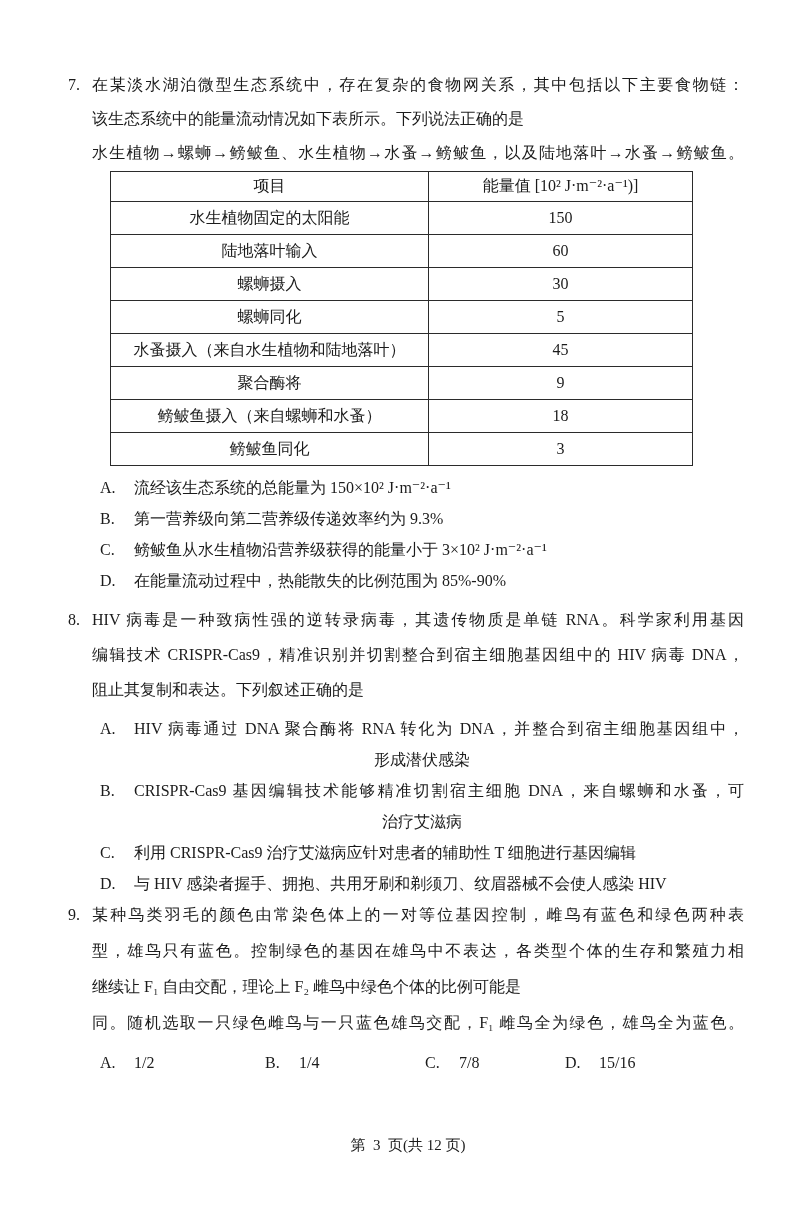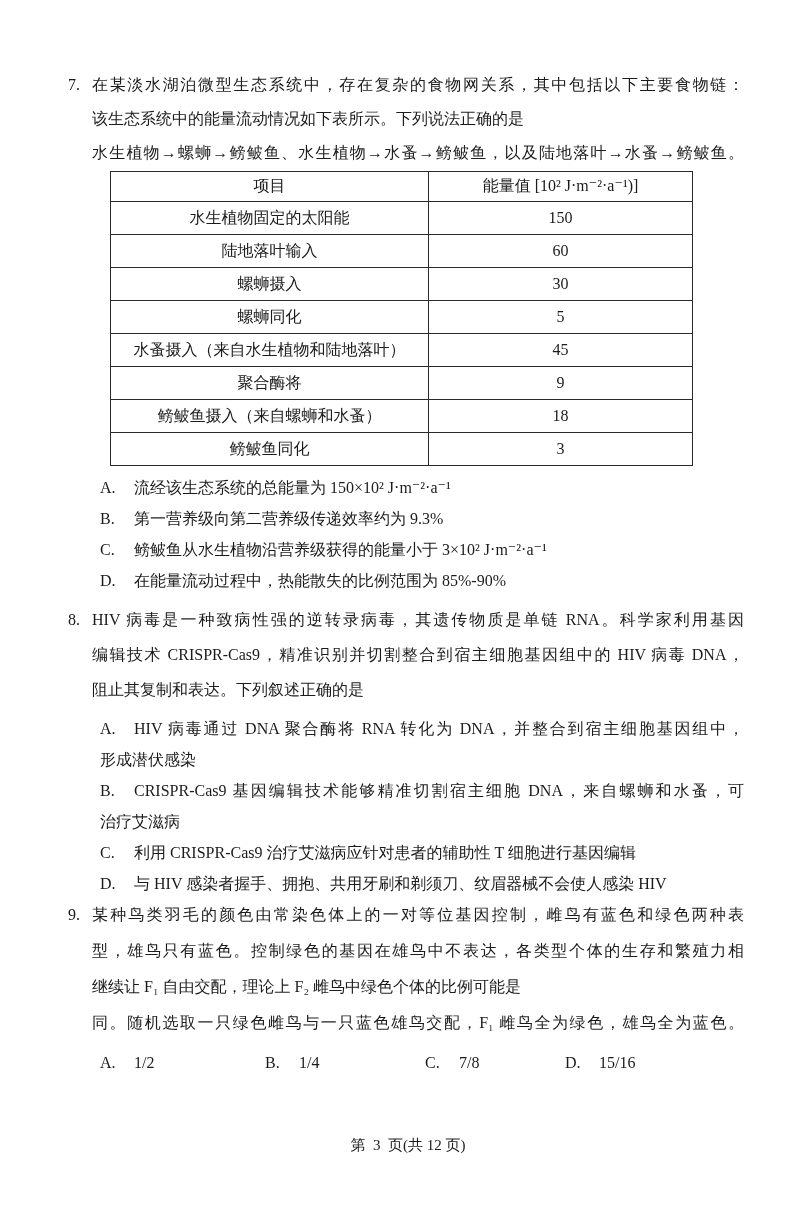--- a/index.html
+++ b/index.html
@@ -41,21 +41,21 @@
   }
   table.energy th { height:30px; }
   table.energy td { height:33px; }
   .col-item { width:318px; }
   .col-val  { width:264px; }
   .opts { padding-left:8px; margin-top:6px; }
   .opt-line { display:flex; line-height:31px; }
   .opt-label { flex:none; width:34px; }
   .opt-text { flex:1 1 auto; }
   .opt-text.jline { text-align:justify; text-align-last:justify; }
-  .opt-cont { line-height:31px; }
+  .opt-cont { line-height:31px;text-align:center; }
   .q9opts { display:flex; padding-left:8px; margin-top:5px; line-height:34px; }
   .q9opt { display:flex; }
   .q9opt .opt-label { width:34px; }
   .q9opt.w1 { width:165px; }
   .q9opt.w2 { width:160px; }
   .q9opt.w3 { width:140px; }
   .q9opt.w4 { flex:1 1 auto; }
   .footer {
     position:absolute; top:1136px; left:8px; width:100%;
     text-align:center; font-size:15px; white-space:pre;

